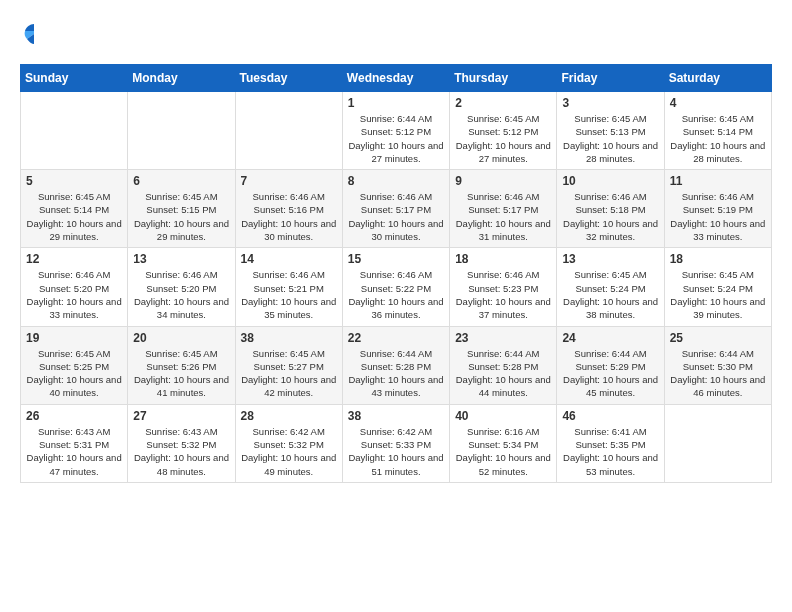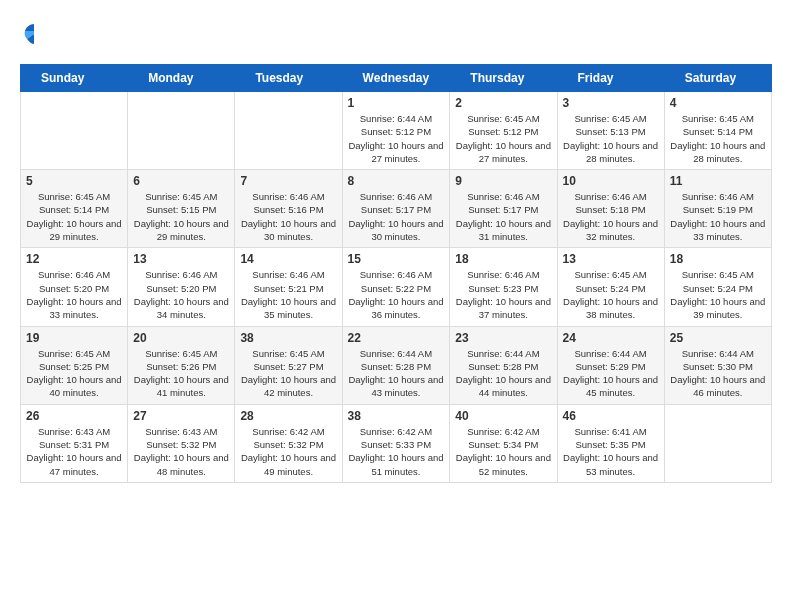--- a/index.html
+++ b/index.html
@@ -47,21 +47,21 @@
     .calendar {
       width: 100%;
       border-collapse: collapse;
       border: 1px solid #ccc;
     }
     .calendar th {
       background: #1565c0;
       color: #fff;
       font-size: 12px;
       font-weight: bold;
-      padding: 6px 20px;
+      padding: 6px 4px;
       text-align: left;
       border: 1px solid #1565c0;
     }
     .calendar td {
       width: 107px;
       min-height: 80px;
       vertical-align: top;
       padding: 4px 5px;
       font-size: 10px;
       color: #333;
@@ -328,21 +328,21 @@
         </td>
         <td>
           <div class="day-number">38</div>
           <div class="day-info">Sunrise: 6:42 AM
 Sunset: 5:33 PM
 Daylight: 10 hours
 and 51 minutes.</div>
         </td>
         <td>
           <div class="day-number">40</div>
-          <div class="day-info">Sunrise: 6:42 AM
+          <div class="day-info">Sunrise: 6:16 AM
 Sunset: 5:34 PM
 Daylight: 10 hours
 and 52 minutes.</div>
         </td>
         <td>
           <div class="day-number">46</div>
           <div class="day-info">Sunrise: 6:41 AM
 Sunset: 5:35 PM
 Daylight: 10 hours
 and 53 minutes.</div>

